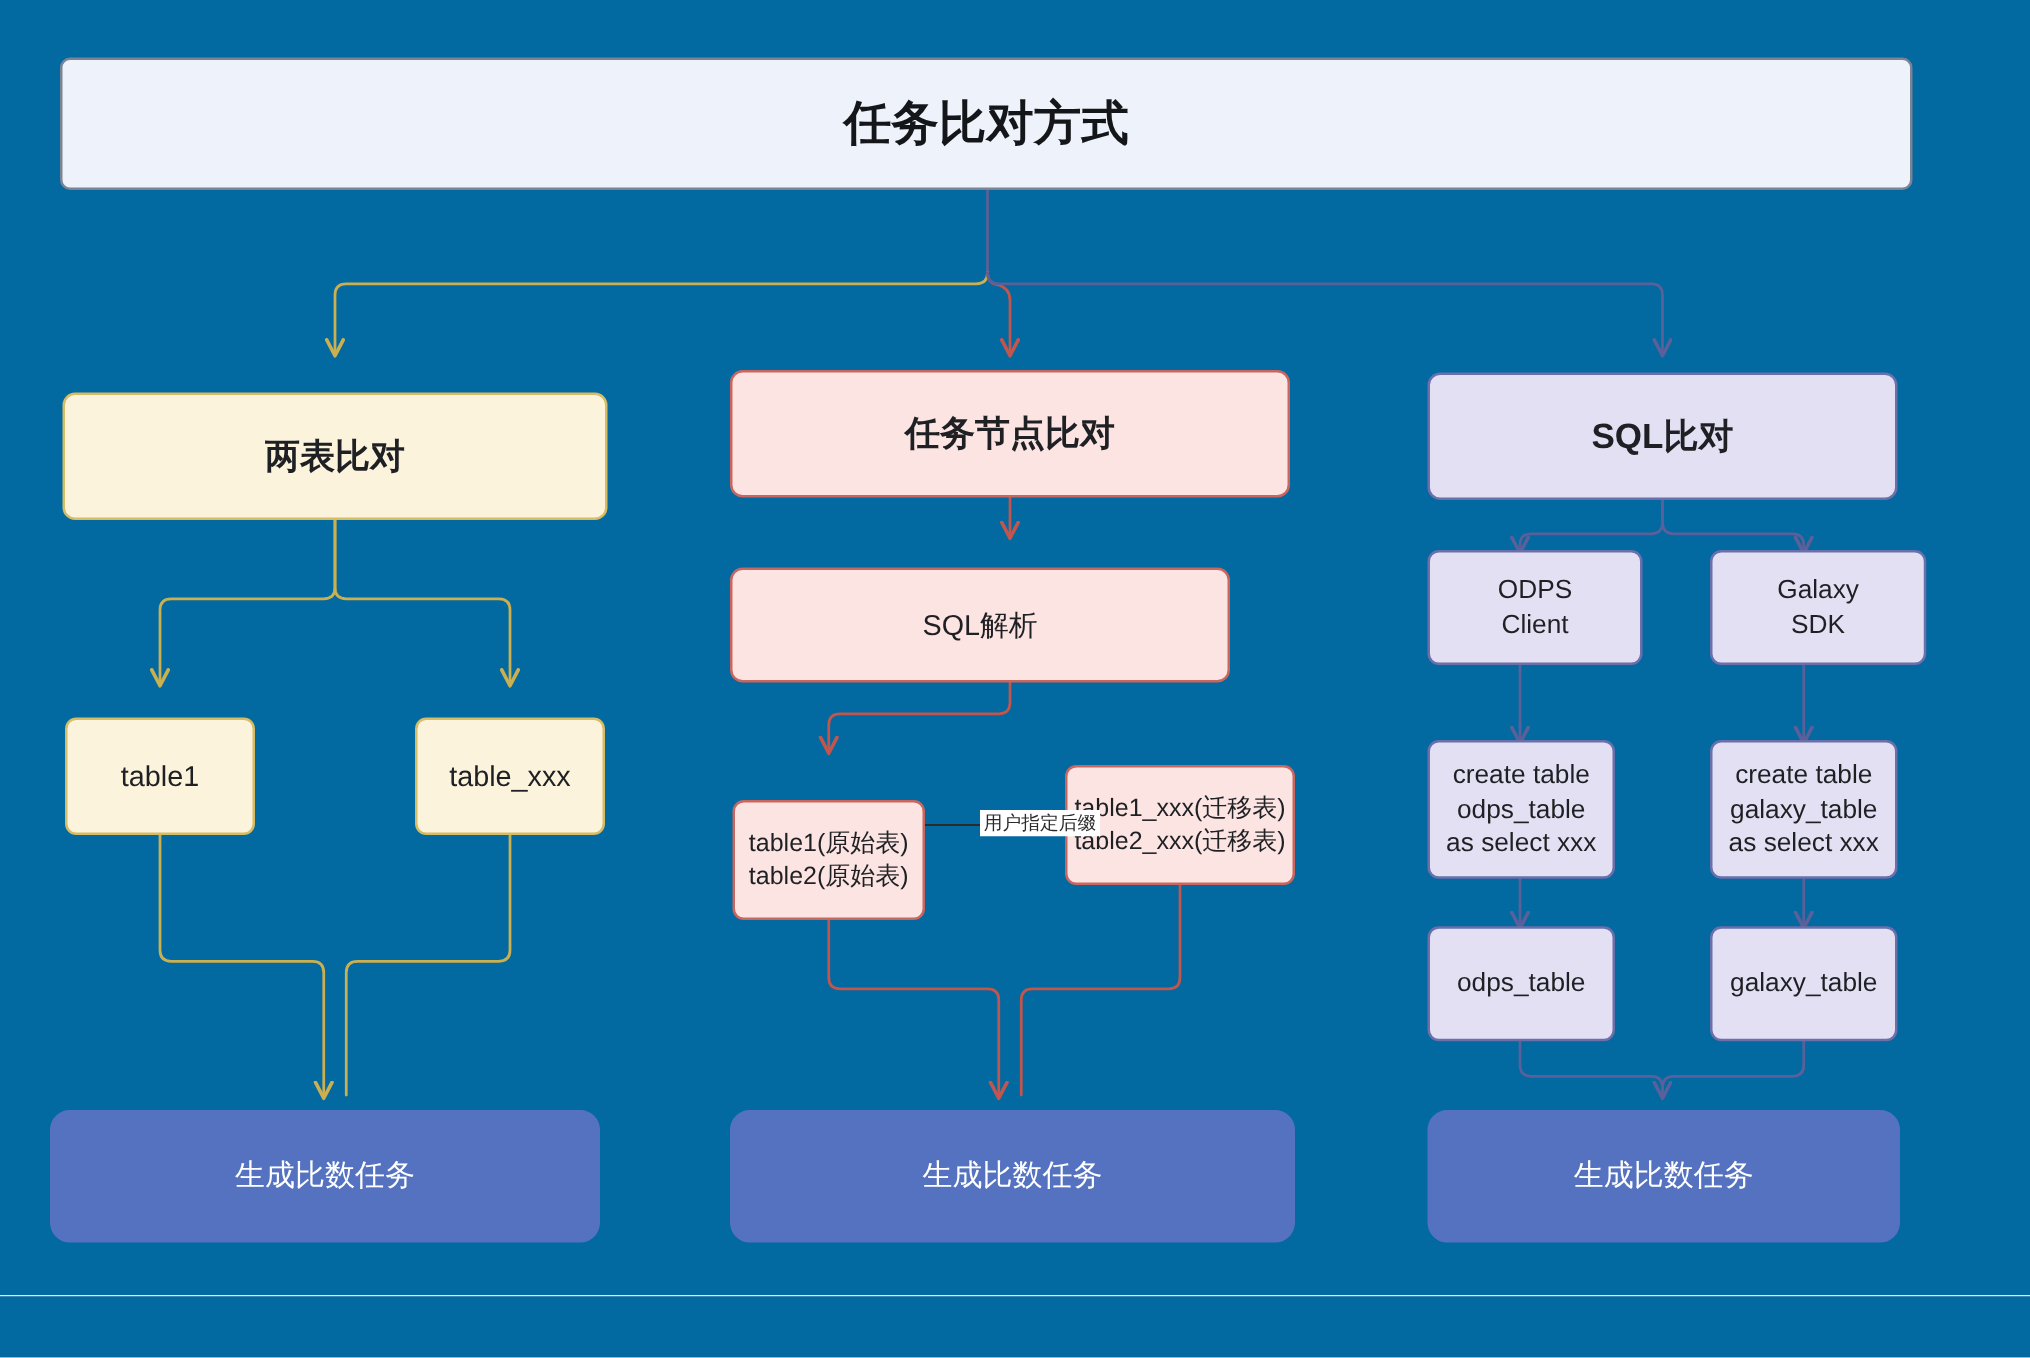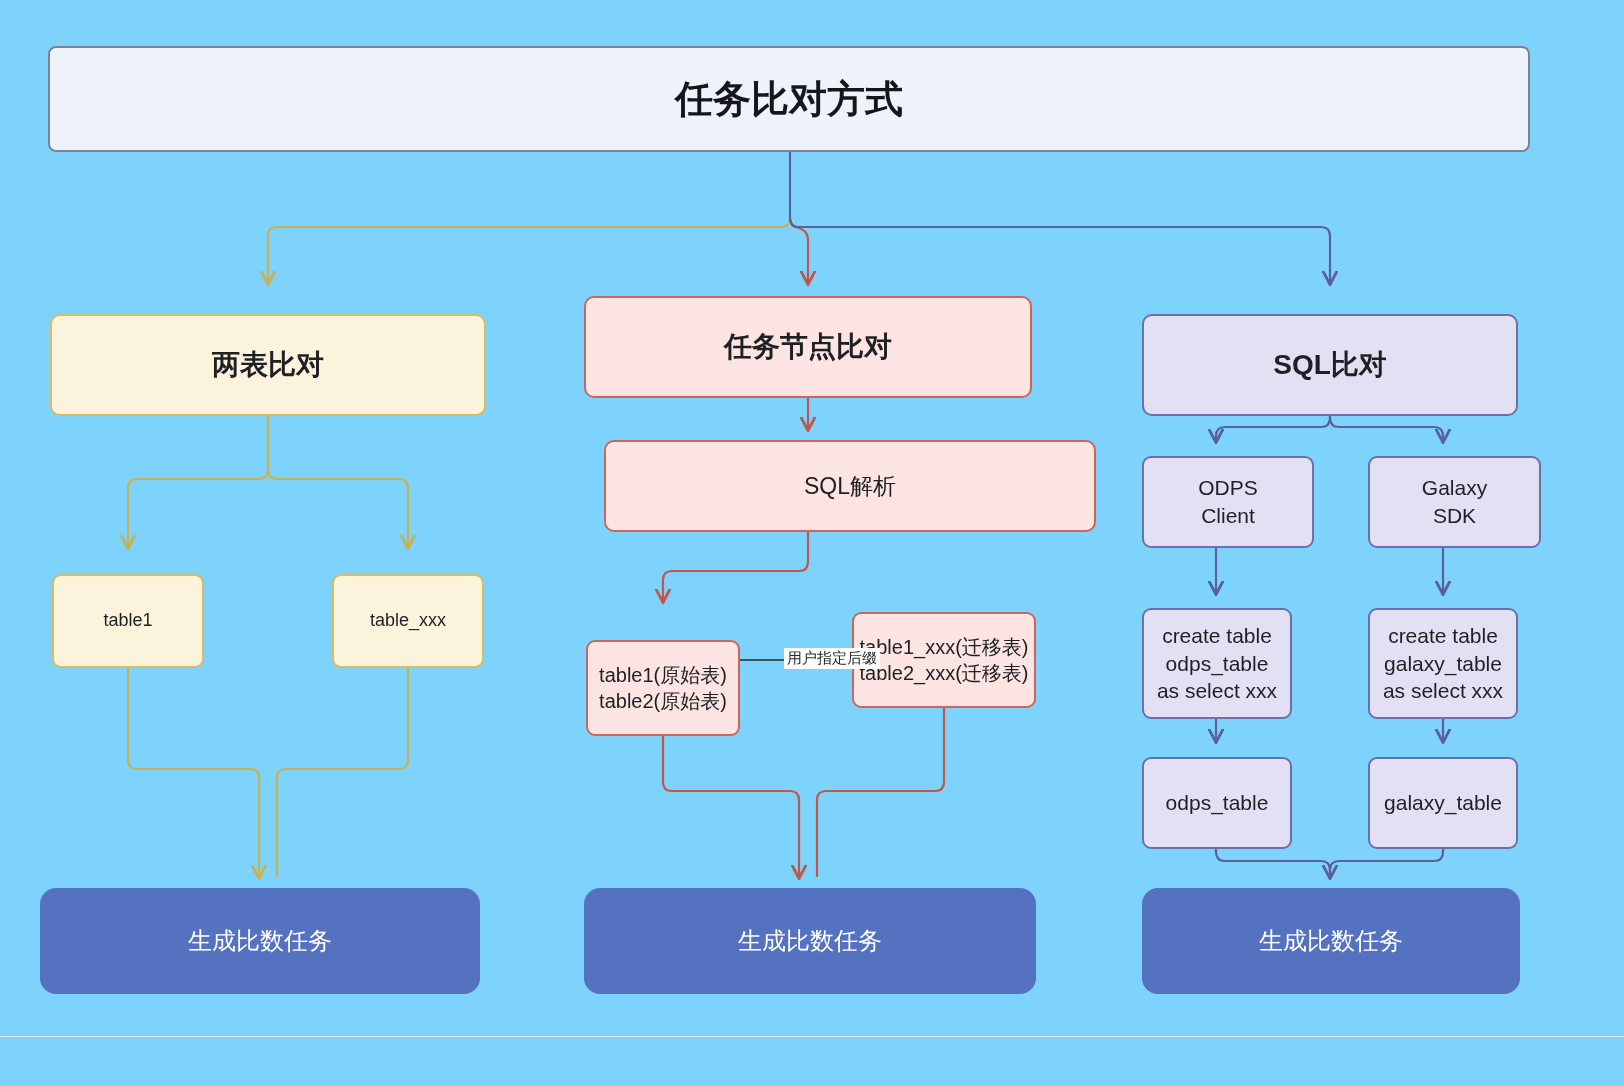--- a/index.html
+++ b/index.html
@@ -6,21 +6,21 @@
   html, body {
     margin: 0;
     padding: 0;
     background: #ffffff;
     font-family: "Liberation Sans", "DejaVu Sans", sans-serif;
   }
   #canvas {
     position: relative;
     width: 1624px;
     height: 1086px;
-    background: #7dd3fc;
+    background: #0369a1;
     overflow: hidden;
   }
   #edges {
     position: absolute;
     left: 0; top: 0;
     width: 1624px;
     height: 1086px;
     pointer-events: none;
   }
   .node {
@@ -48,40 +48,39 @@
 
   
   .n-yellow {
     background: #fcf3dc;
     border-color: #d6bc63;
     border-radius: 10px;
     color: #1f2024;
     margin-top: 16px;
   }
   .n-yellow.head { font-size: 28px; font-weight: bold; }
-  .n-yellow.leaf { font-size: 18px; border-radius: 9px; }
+  .n-yellow.leaf { font-size: 23px; border-radius: 9px; }
 
   
   .n-red {
     background: #fbe4e2;
     border-color: #c9675f;
     border-radius: 10px;
     color: #1f2024;
   }
   .n-red.head { font-size: 28px; font-weight: bold; }
   .n-red.mid  { font-size: 23px; }
   .n-red.leaf { font-size: 20px; border-radius: 9px; }
 
   
   .n-purple {
     background: #e3e0f4;
     border-color: #6b6faa;
     border-radius: 10px;
     color: #1f2024;
-    margin-top: 16px;
   }
   .n-purple.head { font-size: 28px; font-weight: bold; }
   .n-purple.leaf { font-size: 21px; border-radius: 9px; }
 
   
   .n-result {
     background: #5572c0;
     border-color: #5572c0;
     border-radius: 16px;
     color: #ffffff;
@@ -173,21 +172,21 @@
   <div class="node n-yellow head" style="left:50px; top:298px; width:436px; height:102px;">两表比对</div>
 
   <div class="node n-yellow leaf" style="left:52px; top:558px; width:152px; height:94px;">table1</div>
 
   <div class="node n-yellow leaf" style="left:332px; top:558px; width:152px; height:94px;">table_xxx</div>
 
   <div class="node n-result" style="left:40px; top:888px; width:440px; height:106px;">生成比数任务</div>
 
   <div class="node n-red head" style="left:584px; top:296px; width:448px; height:102px;">任务节点比对</div>
 
-  <div class="node n-red mid" style="left:584px; top:440px; width:492px; height:92px;margin-left:20px;">SQL解析</div>
+  <div class="node n-red mid" style="left:584px; top:454px; width:400px; height:92px;">SQL解析</div>
 
   <div class="node n-red leaf" style="left:586px; top:640px; width:154px; height:96px;">table1(原始表)
 table2(原始表)</div>
 
   <div class="node n-red leaf" style="left:852px; top:612px; width:184px; height:96px;">table1_xxx(迁移表)
 table2_xxx(迁移表)</div>
 
   <div class="edge-label" style="left:742px; top:648px;">用户指定后缀</div>
 
   <div class="node n-result" style="left:584px; top:888px; width:452px; height:106px;">生成比数任务</div>

